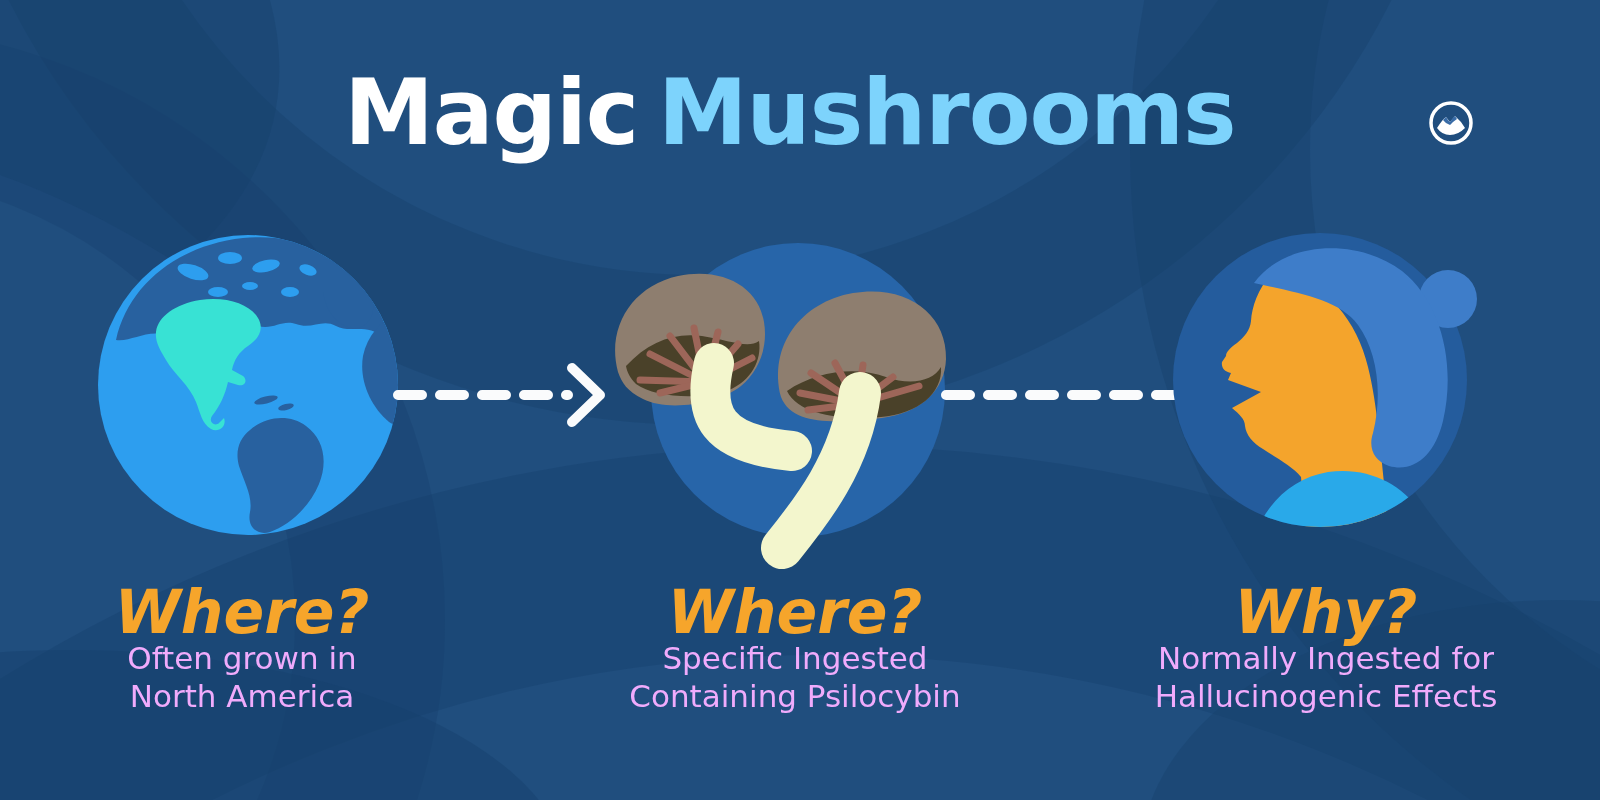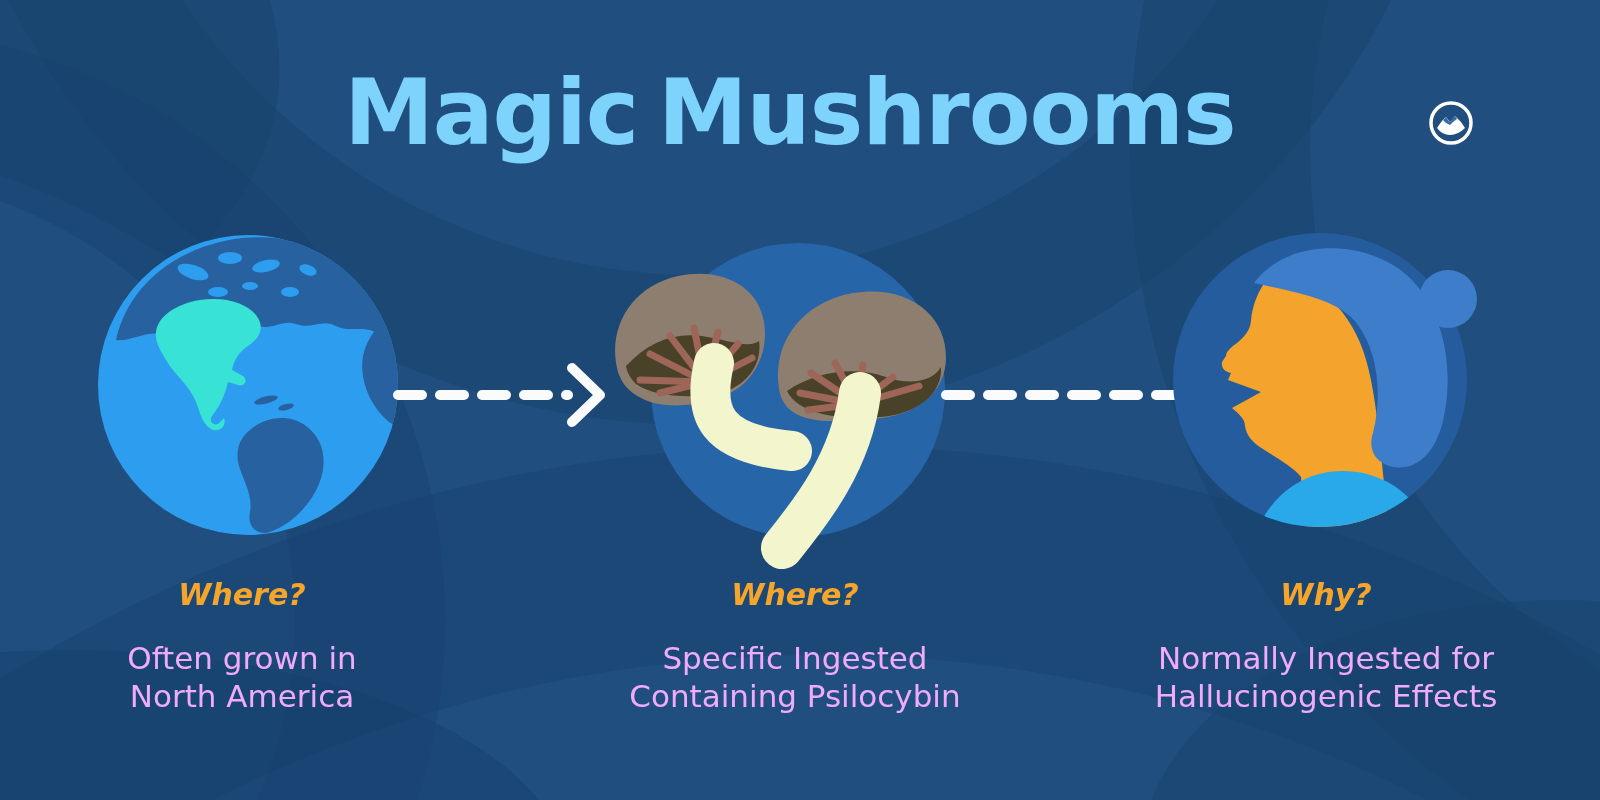--- a/index.html
+++ b/index.html
@@ -7,27 +7,27 @@
     position:relative;width:1600px;height:800px;overflow:hidden;
     background:#204E7E;
     font-family:"DejaVu Sans","Liberation Sans",sans-serif;
   }
   .bg-svg{position:absolute;left:0;top:0;}
   .title{
     position:absolute;left:0;top:68px;width:1600px;text-align:center;
     font-size:90px;font-weight:bold;letter-spacing:-1px;line-height:1;
     transform:translateX(-10px);
   }
-  .title .accent{color:#7dd3fc;margin-right:0.22em;}
+  .title .accent{color:#ffffff;margin-right:0.22em;}
   .title .rest{color:#7dd3fc;}
   .brand{position:absolute;left:1427px;top:99px;width:48px;height:48px;}
   .col{position:absolute;width:480px;text-align:center;}
   .col-heading{
     position:absolute;width:100%;left:0;top:0;
-    color:#F6A52B;font-size:30px;font-weight:bold;font-style:italic;line-height:1.15;
+    color:#F6A52B;font-size:60px;font-weight:bold;font-style:italic;line-height:1.15;
   }
   .col-body{
     position:absolute;width:100%;left:0;top:62px;
     color:#f0abfc;font-size:31px;line-height:1.22;white-space:pre-line;
   }
   .illus{position:absolute;}
 </style>
 </head>
 <body>
 

